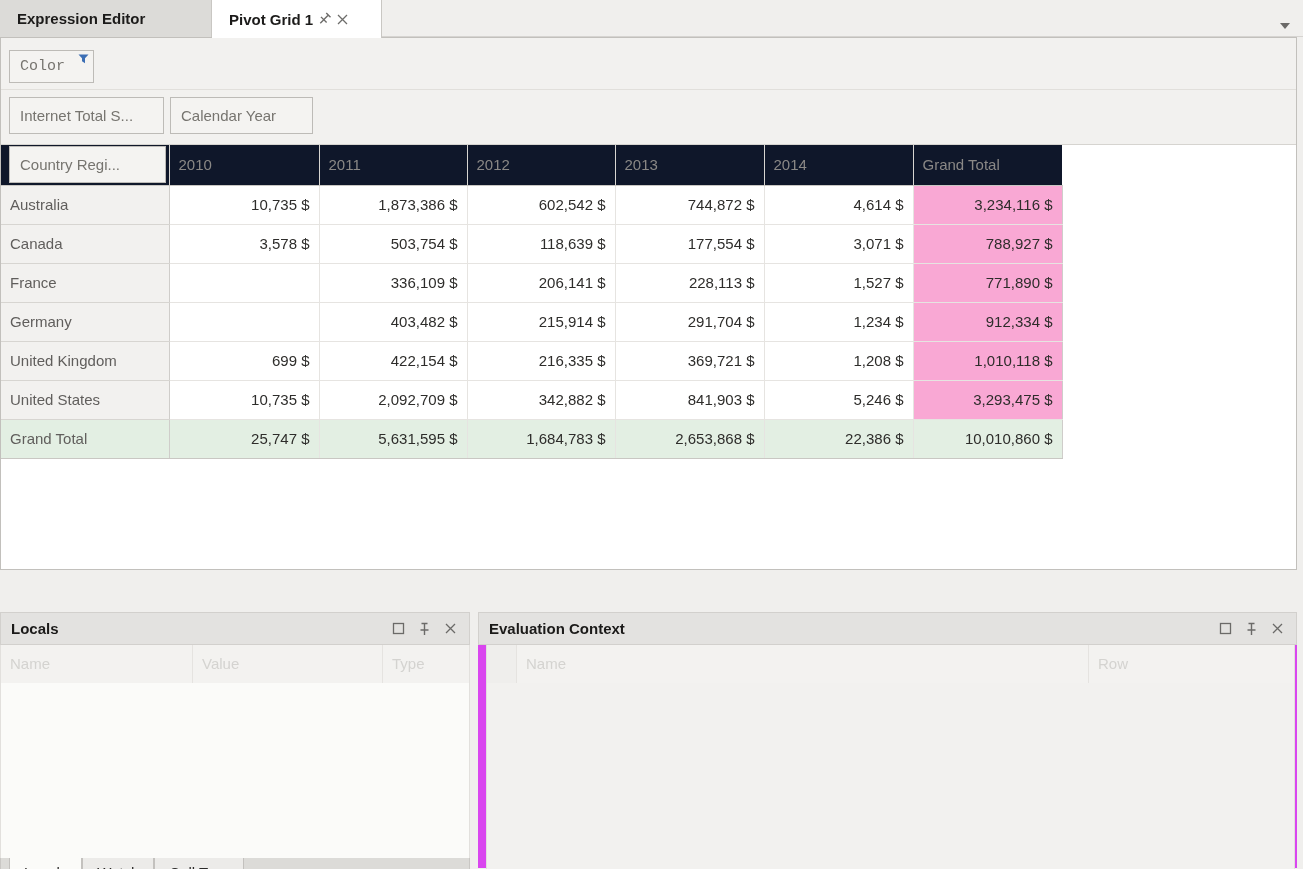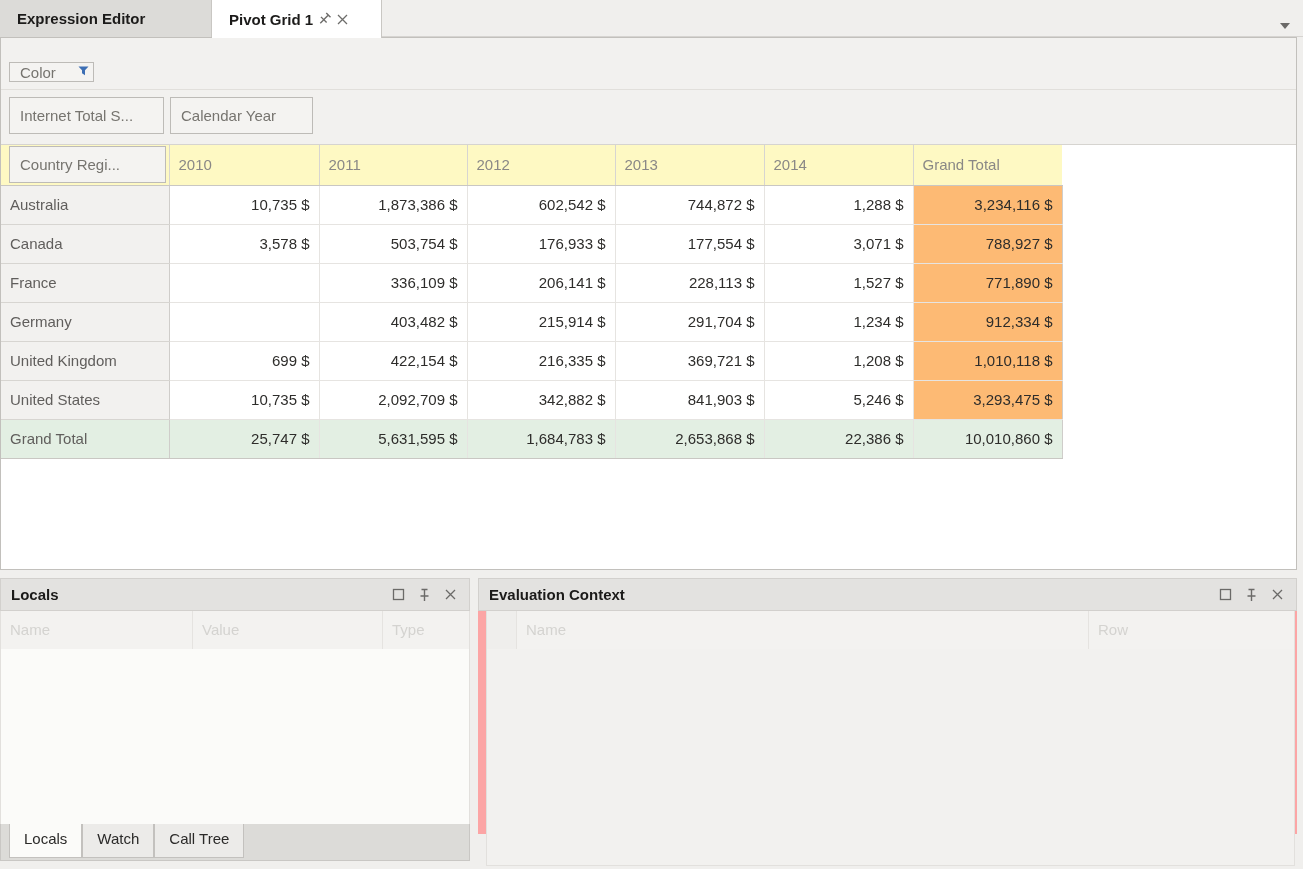--- a/index.html
+++ b/index.html
@@ -20,44 +20,44 @@
 
   
   .pivot { position:absolute; left:0; top:37px; width:1297px; height:533px;
            background:#ffffff; border:1px solid #c2c0bc; }
   .pivot-header { height:107px; background:#f2f1ef; border-bottom:1px solid #d6d4d0; position:relative; }
   .data-area-row { height:52px; border-bottom:1px solid #e1dfdb; position:relative; }
   .col-fields-row { height:55px; position:relative; }
   .fieldbtn { position:absolute; background:#f4f3f1; border:1px solid #bdbbb7;
               color:#76746f; font-size:15px; display:flex; align-items:center;
               padding:0 10px; white-space:nowrap; overflow:hidden; }
-  .fb-color    { left:8px;  top:24px; width:85px;  height:20px; }
+  .fb-color    { left:8px;  top:12px; width:85px;  height:33px;font-family:Liberation Mono, monospace; }
   .fb-internet { left:8px;  top:7px; width:155px; height:37px; }
   .fb-calendar { left:169px;top:7px; width:143px; height:37px; }
   .funnel { position:absolute; top:3px; right:4px; line-height:0; }
 
   
   table.pgrid { border-collapse:collapse; table-layout:fixed; width:1061px; font-size:15px; }
   table.pgrid th, table.pgrid td { overflow:hidden; white-space:nowrap; }
-  table.pgrid th { height:40px; background:#fef9c3; color:#8a8886; font-weight:normal;
+  table.pgrid th { height:40px; background:#0f172a; color:#8a8886; font-weight:normal;
                    text-align:left; padding-left:9px; border-left:1px solid #d7d5d1;
                    border-bottom:1px solid #c9c7c3; }
   table.pgrid th.corner { padding:0; position:relative; border-left:none; }
   .fb-rowfield { left:8px; top:1px; width:157px; height:37px; position:absolute; }
   table.pgrid td { height:39px; background:#ffffff; color:#2e2d2b; text-align:right;
                    padding-right:9px; border-left:1px solid #e6e4e1; border-bottom:1px solid #e6e4e1; }
   table.pgrid td.rowhdr { background:#f2f1ef; color:#605e5c; text-align:left;
                           padding:0 0 0 9px; border-left:none; border-bottom:1px solid #d7d5d1; }
   table.pgrid td:nth-child(2) { border-left:1px solid #cfcdca; }
-  table.pgrid td.gt { background:#fdba74; border-right:1px solid #cfcdca; }
+  table.pgrid td.gt { background:#f9a8d4; border-right:1px solid #cfcdca; }
   table.pgrid tr.totalrow td { background:#e3efe3; border-bottom:1px solid #c9c7c3; }
   table.pgrid tr.totalrow td.rowhdr { background:#e3efe3; }
 
   
-  .panel { position:absolute; top:578px; height:256px; background:#fca5a5; }
+  .panel { position:absolute; top:612px; height:256px; background:#d946ef; }
   .panel.locals { left:0; width:470px; }
   .panel.eval { left:478px; width:819px; }
   .ptitle { height:33px; background:#e3e2e0; border:1px solid #d2d0cd; display:flex;
             align-items:center; padding:0 6px 0 10px; }
   .ptitle .label { flex:1; font-size:15px; font-weight:bold; color:#1b1a19; }
   .winbtn { width:26px; height:24px; display:flex; align-items:center; justify-content:center;
             color:#6b6a68; }
   .gridhead { display:flex; height:38px; background:#f3f2f0; border-left:1px solid #e2e0dd;
               border-right:1px solid #e2e0dd; }
   .gridhead .gcol { font-size:15px; color:#d4d3d0; line-height:38px; padding-left:9px;
@@ -154,28 +154,28 @@
       <th>2013</th>
       <th>2014</th>
       <th>Grand Total</th>
     </tr>
     <tr>
       <td class="rowhdr">Australia</td>
       <td>10,735 $</td>
       <td>1,873,386 $</td>
       <td>602,542 $</td>
       <td>744,872 $</td>
-      <td>1,288 $</td>
+      <td>4,614 $</td>
       <td class="gt">3,234,116 $</td>
     </tr>
     <tr>
       <td class="rowhdr">Canada</td>
       <td>3,578 $</td>
       <td>503,754 $</td>
-      <td>176,933 $</td>
+      <td>118,639 $</td>
       <td>177,554 $</td>
       <td>3,071 $</td>
       <td class="gt">788,927 $</td>
     </tr>
     <tr>
       <td class="rowhdr">France</td>
       <td></td>
       <td>336,109 $</td>
       <td>206,141 $</td>
       <td>228,113 $</td>

